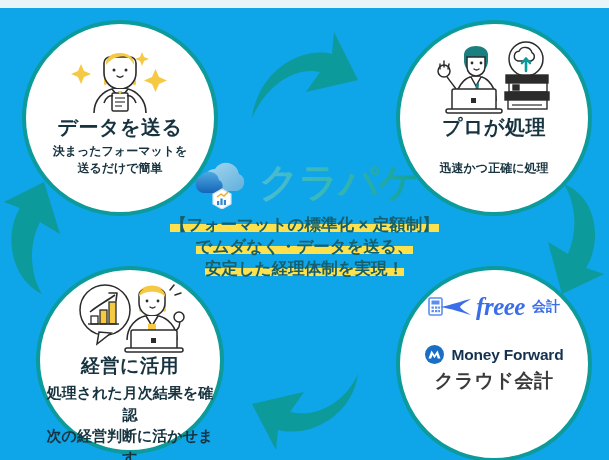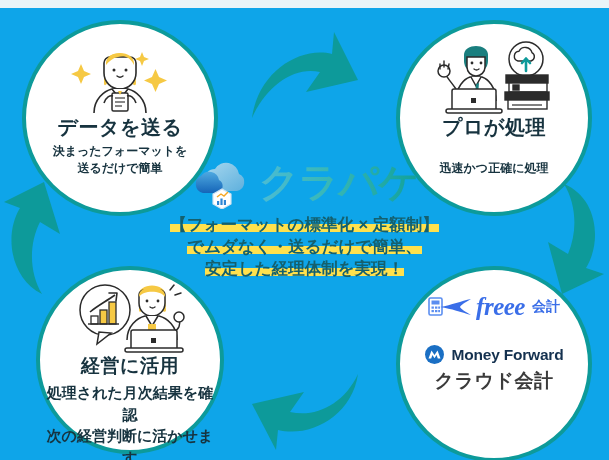--- a/index.html
+++ b/index.html
@@ -374,18 +374,18 @@
           <rect x="29.4" y="39.5" width="2.2" height="6.5"></rect>
           <rect x="32.8" y="41" width="2.2" height="5"></rect>
           <path d="M26,38 l4,-3 l3,2 l4,-4" stroke="#f5a623" stroke-width="1.4" fill="none"></path>
         </g>
       </svg>
       <span class="logo-word">クラパケ</span>
     </div>
 
     <div class="tagline">
       <span class="tag-line"><span class="hl">【フォーマットの標準化 × 定額制】</span></span>
-      <span class="tag-line"><span class="hl">でムダなく・送るだけで簡単、</span></span>
+      <span class="tag-line"><span class="hl">でムダなく・データを送る、</span></span>
       <span class="tag-line"><span class="hl">安定した経理体制を実現！</span></span>
     </div>
   </div>
 
 </div>
 
 </body></html>

